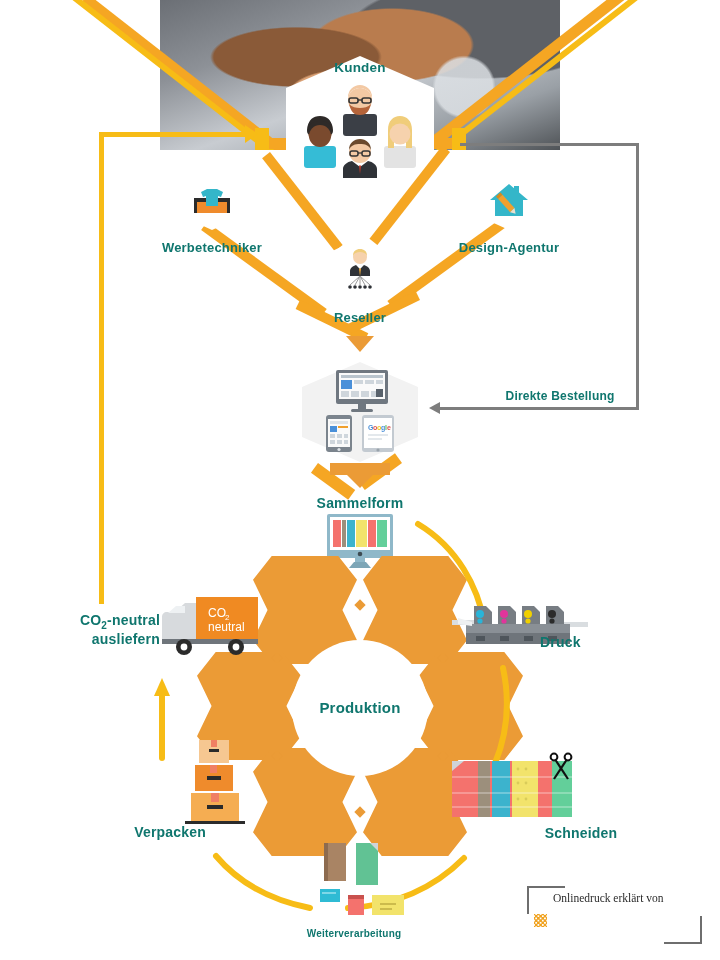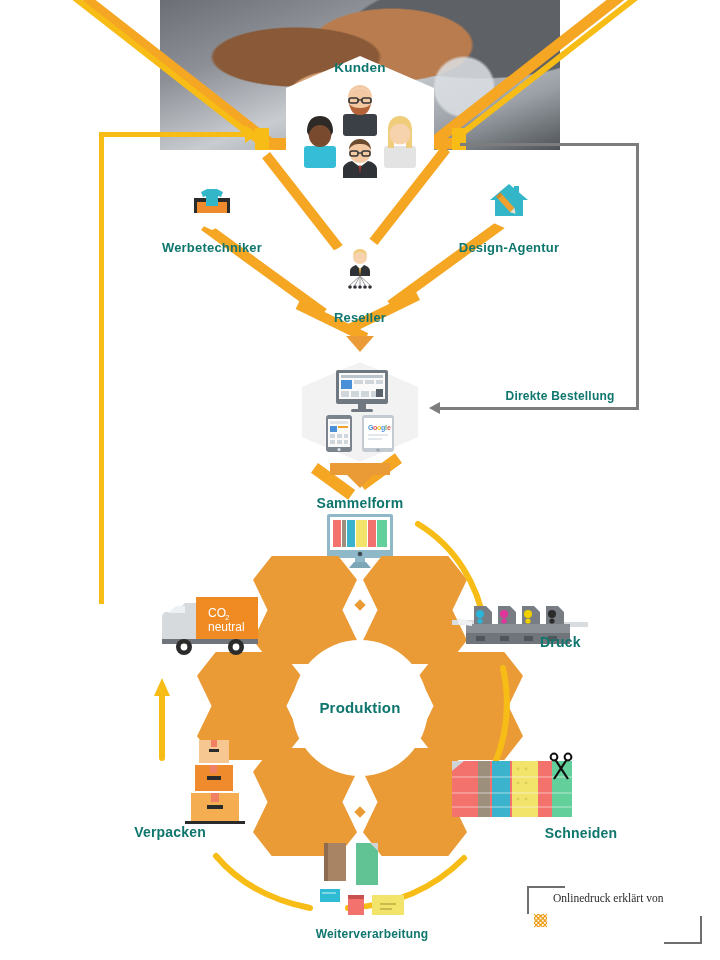--- a/index.html
+++ b/index.html
@@ -357,21 +357,21 @@
     <rect x="2" y="46" width="20" height="13" fill="#2fbbd4"></rect>
     <rect x="4" y="49" width="14" height="2" fill="#7fd8e8"></rect>
     <path d="M30 52h16v20H30z" fill="#f4726d"></path>
     <rect x="30" y="52" width="16" height="4" fill="#c9514e"></rect>
     <rect x="54" y="52" width="32" height="22" fill="#f2e36b"></rect>
     <g fill="#ccbb4c">
         <rect x="62" y="60" width="16" height="2"></rect>
         <rect x="62" y="65" width="12" height="2"></rect>
       </g>
   </svg>
-  <div class="lbl" style="left:272px;top:928px;width:200px;font-size:12px;">Weiterverarbeitung</div>
+  <div class="lbl" style="left:254px;top:928px;width:200px;font-size:10px;">Weiterverarbeitung</div>
 
   <svg style="position:absolute;left:185px;top:740px;" width="60" height="84" viewBox="0 0 60 84">
     <rect x="14" y="0" width="30" height="23" fill="#f6c791"></rect>
     <rect x="26" y="0" width="6" height="7" fill="#f07f63"></rect>
     <rect x="24" y="9" width="10" height="3" fill="#2b2b2b"></rect>
     <rect x="10" y="25" width="38" height="26" fill="#ef8b2c"></rect>
     <rect x="25" y="25" width="7" height="8" fill="#f07f63"></rect>
     <rect x="22" y="36" width="14" height="4" fill="#2b2b2b"></rect>
     <rect x="6" y="53" width="48" height="28" fill="#f5ad52"></rect>
     <rect x="26" y="53" width="8" height="9" fill="#f07f63"></rect>
@@ -386,20 +386,24 @@
     <path d="M8 18l8-7h9v7z" fill="#eef1f3"></path>
     <rect x="2" y="44" width="96" height="5" fill="#6f757b"></rect>
     <circle cx="24" cy="52" r="8" fill="#2b2b2b"></circle>
       <circle cx="24" cy="52" r="3.4" fill="#fff"></circle>
     <circle cx="76" cy="52" r="8" fill="#2b2b2b"></circle>
       <circle cx="76" cy="52" r="3.4" fill="#fff"></circle>
     <text x="48" y="22" fill="#fff" font-family="Liberation Sans, sans-serif" font-size="12">CO</text>
     <text x="65" y="25" fill="#fff" font-family="Liberation Sans, sans-serif" font-size="8">2</text>
     <text x="48" y="36" fill="#fff" font-family="Liberation Sans, sans-serif" font-size="12">neutral</text>
   </svg>
+  <div class="lbl" style="left:20px;top:612px;width:140px;font-size:14px;text-align:right;">
+    <span><span>CO</span><sub style="font-size:10px">2</sub><span>-neutral</span></span><br>
+    <span>ausliefern</span>
+  </div>
 
   <div id="logo-box">
     <div id="logo-corner-tl"></div>
     <div id="logo-corner-tl2"></div>
     <div id="logo-corner-br"></div>
     <div id="logo-corner-br2"></div>
     <div id="logo-tagline">Onlinedruck erklärt von</div>
     <div id="logo-mark"></div>
   </div>
 

